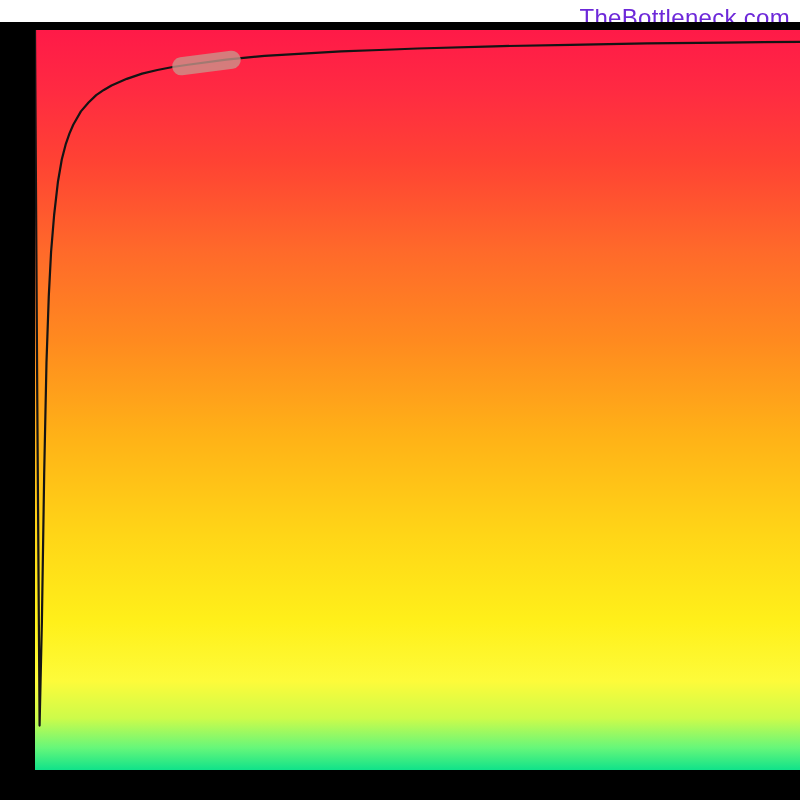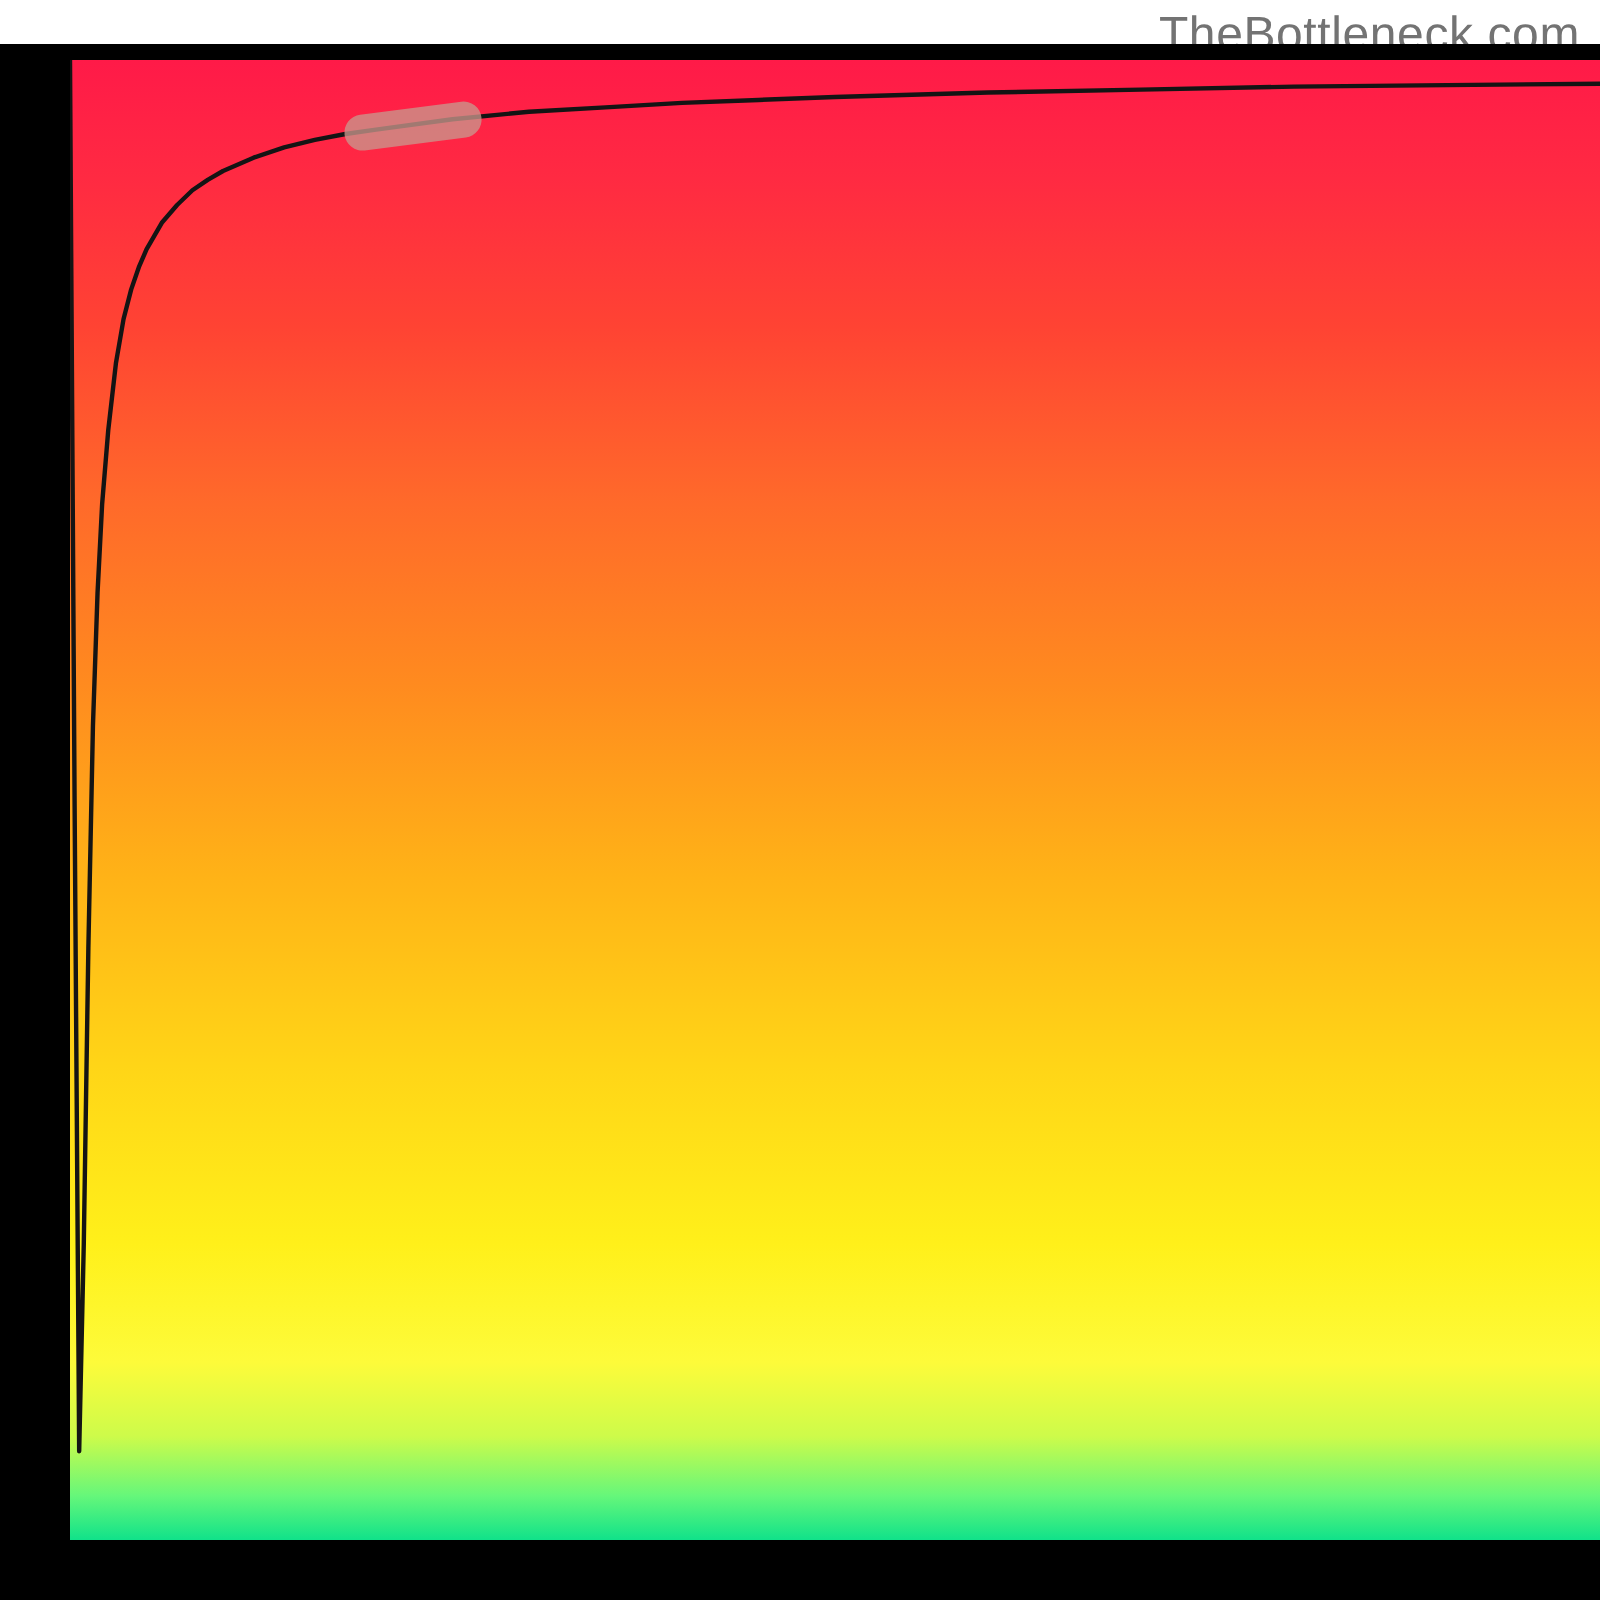--- a/index.html
+++ b/index.html
@@ -13,21 +13,21 @@
   .canvas {
     position: relative;
     width: 800px;
     height: 800px;
   }
   .watermark {
     position: absolute;
     top: 4px;
     right: 10px;
     font-size: 24px;
-    color: #737373;
+    color: #6d28d9;
     font-weight: 500;
     letter-spacing: 0.3px;
     user-select: none;
   }
   
   .frame-top {
     position: absolute;
     left: 0;
     top: 22px;
     width: 800px;

